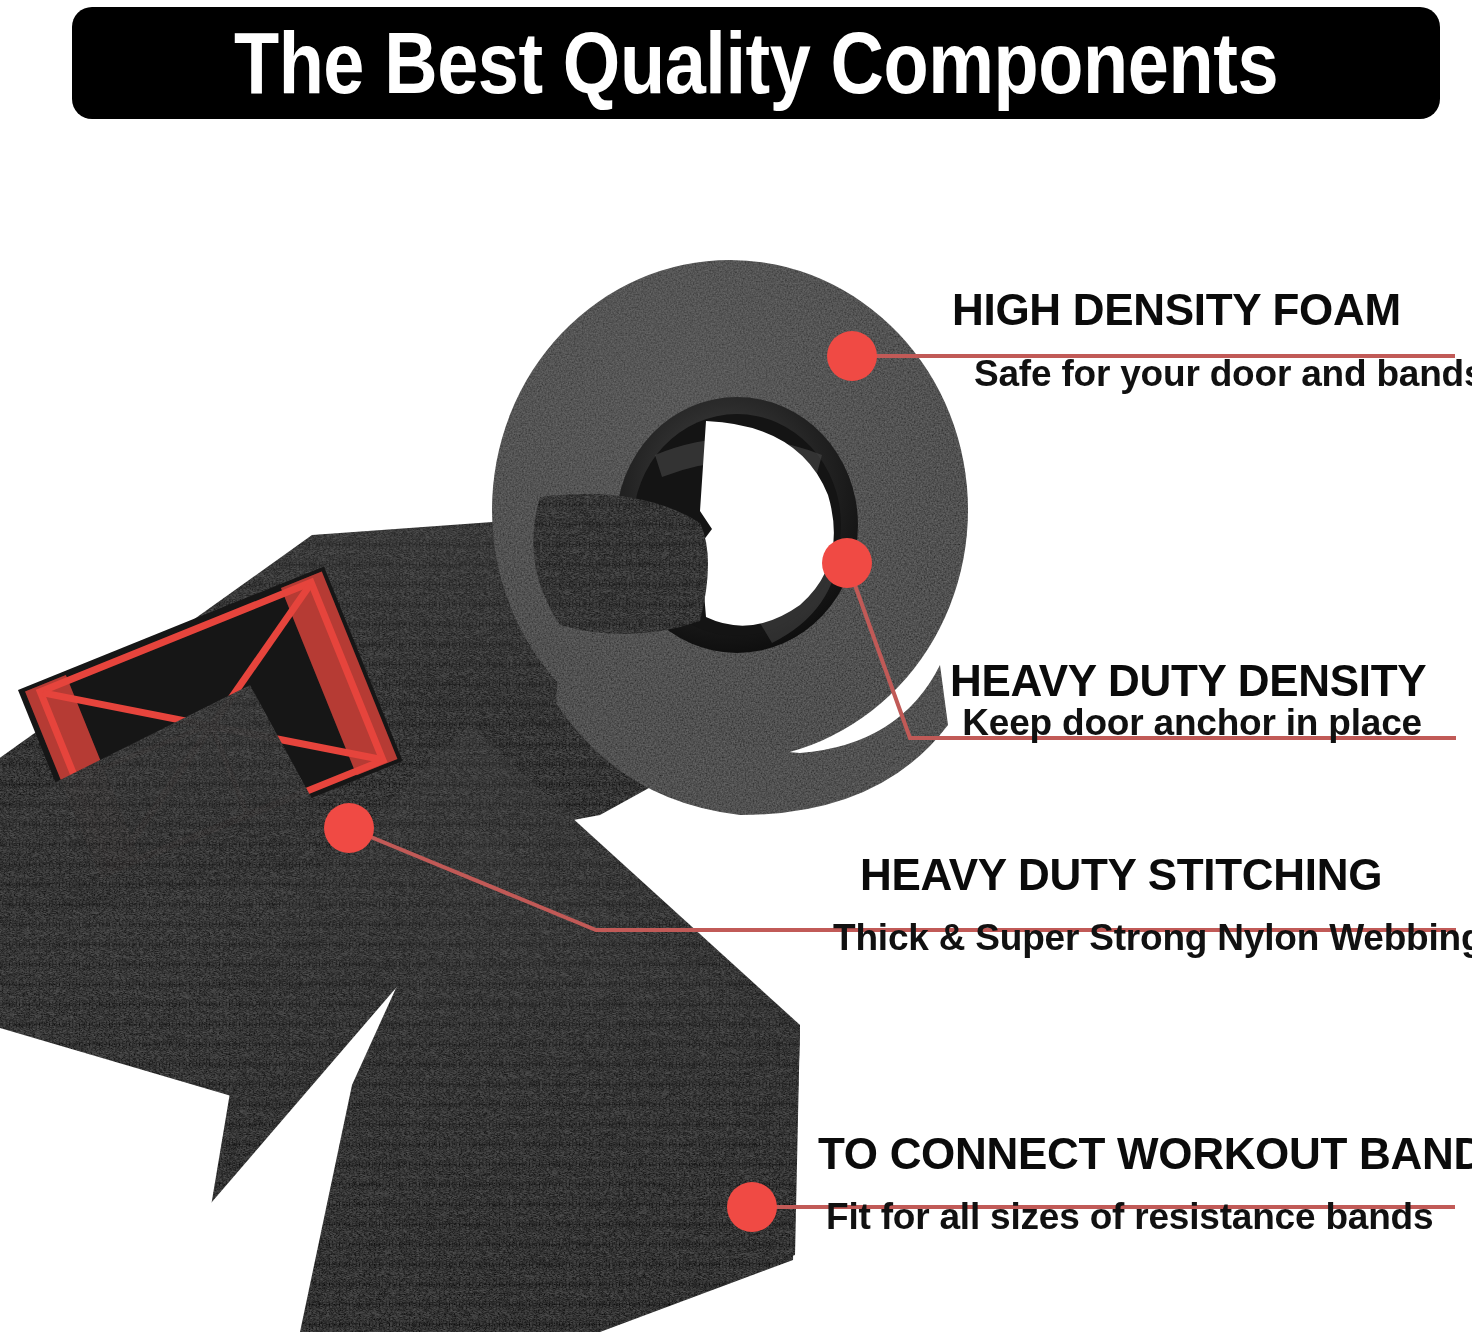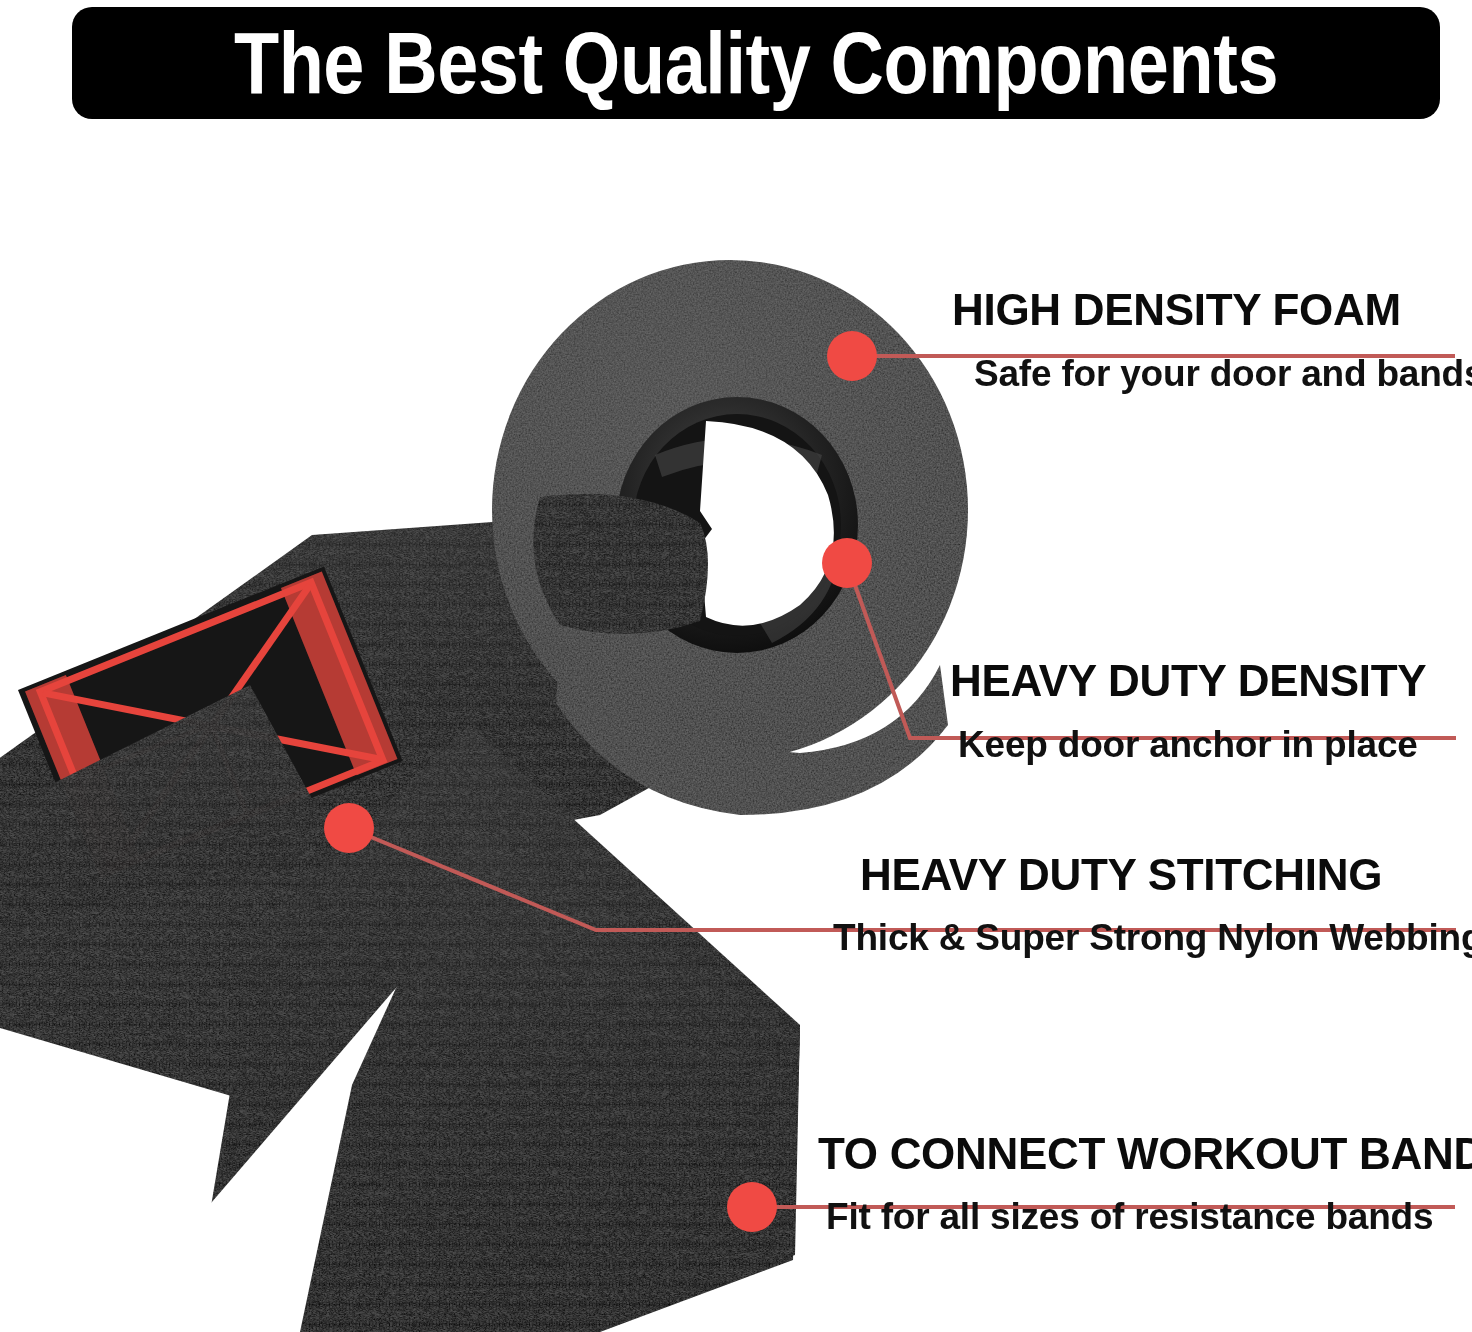--- a/index.html
+++ b/index.html
@@ -76,21 +76,21 @@
     color: #111111;
     white-space: nowrap;
     line-height: 1.05;
     letter-spacing: -0.2px;
   }
 
   .c1 { left: 952px; top: 287px; }
   .c1 .callout-sub { margin-top: 22px; margin-left: 22px; }
 
   .c2 { left: 950px; top: 658px; }
-  .c2 .callout-sub { margin-top: 22px; margin-left: 8px; }
+  .c2 .callout-sub { margin-left: 8px; text-align: center; }
 
   .c3 { left: 860px; top: 852px; }
   .c3 .callout-sub { margin-top: 21px; margin-left: -27px; }
 
   .c4 { left: 818px; top: 1131px; }
   .c4 .callout-sub { margin-top: 21px; margin-left: 8px; }
 
   
   #leaders {
     position: absolute;

